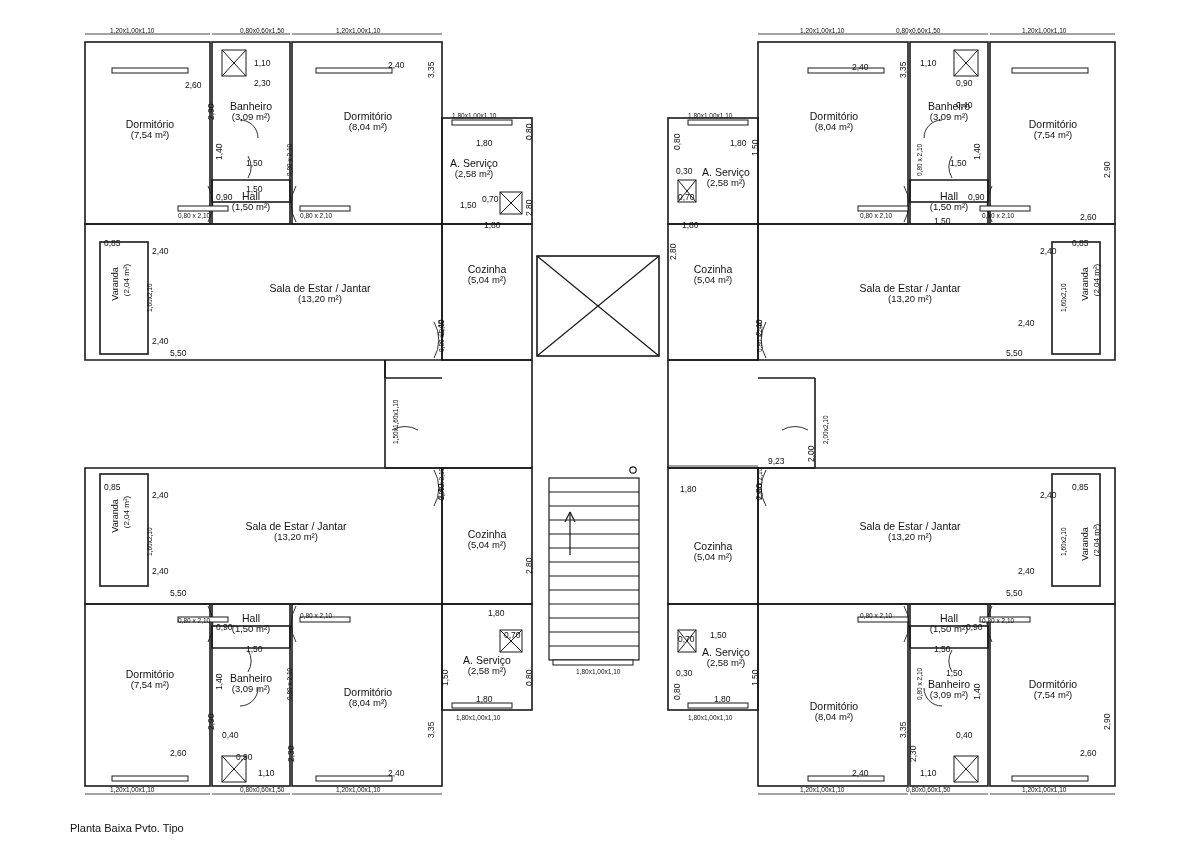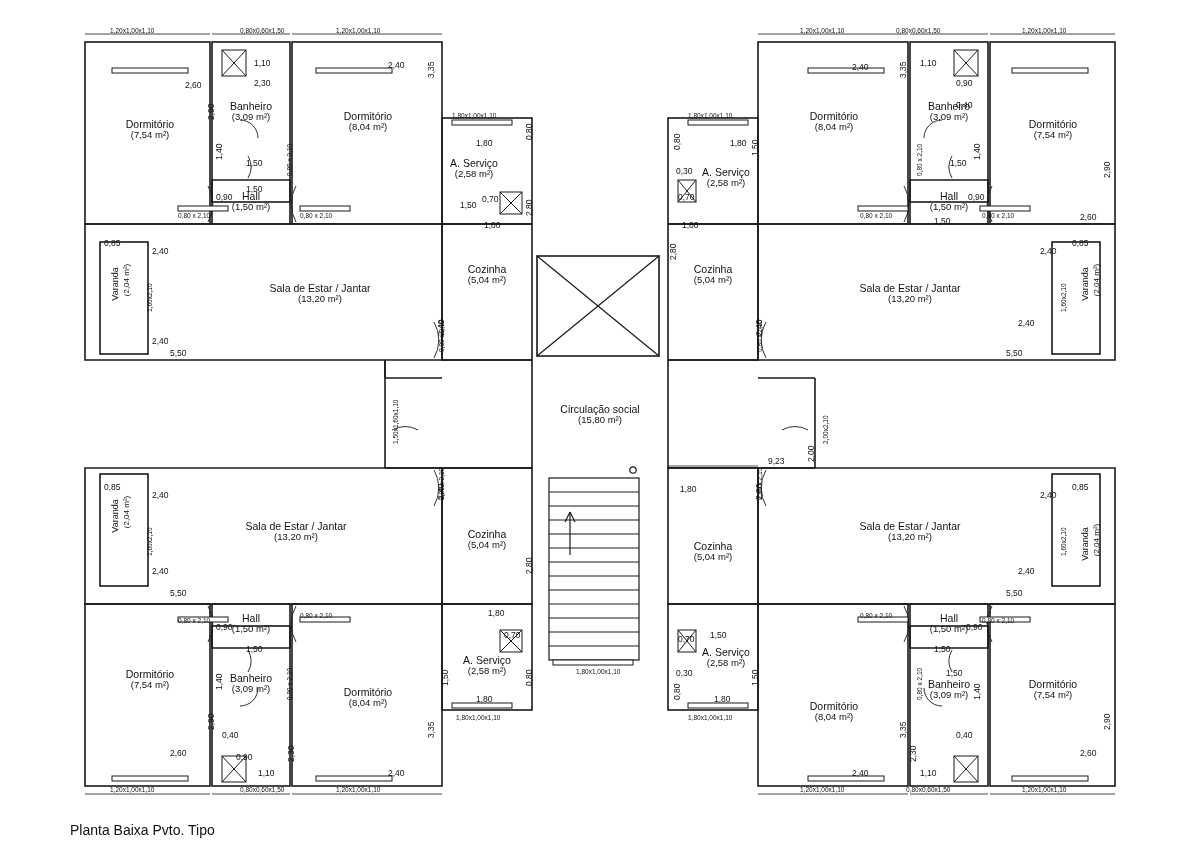--- a/index.html
+++ b/index.html
@@ -6,21 +6,21 @@
   body{font-family:"Liberation Sans", sans-serif;color:#111;}
   #sheet{position:relative;width:1200px;height:848px;background:#fff;overflow:hidden;}
   .lbl{position:absolute;text-align:center;line-height:1.15;white-space:nowrap;}
   .lbl .n{font-size:10.5px;}
   .lbl .a{font-size:9.5px;}
   .dim{position:absolute;font-size:8.5px;white-space:nowrap;color:#111;}
   .dimv{position:absolute;font-size:8.5px;white-space:nowrap;color:#111;transform-origin:0 0;transform:rotate(-90deg);}
   .tiny{position:absolute;font-size:6.5px;white-space:nowrap;color:#111;}
   .tinyv{position:absolute;font-size:6.5px;white-space:nowrap;color:#111;transform-origin:0 0;transform:rotate(-90deg);}
   .vert{position:absolute;font-size:9px;white-space:nowrap;transform-origin:0 0;transform:rotate(-90deg);text-align:center;}
-  .title{position:absolute;font-size:14px;color:#111;}
+  .title{position:absolute;font-size:11px;color:#111;}
   svg.ov{position:absolute;left:0;top:0;width:1200px;height:848px;pointer-events:none;}
 </style>
 </head>
 <body>
 
 <div id="sheet">
 
   <svg class="ov" viewBox="0 0 1200 848">
     <g stroke="#1a1a1a" fill="none" stroke-width="1.6">
 
@@ -344,24 +344,20 @@
     <div class="n">Sala de Estar / Jantar</div>
     <div class="a">(13,20 m²)</div>
   </div>
   <div class="vert" style="left:1080px;top:590px;width:92px;">
     <span class="n">Varanda</span>
   </div>
   <div class="vert" style="left:1092px;top:586px;width:92px;font-size:8px;">
     <span>(2,04 m²)</span>
   </div>
 
-  <div class="lbl" style="left:500px;top:403px;width:200px;">
-    <div class="n">Circulação social</div>
-    <div class="a">(15,80 m²)</div>
-  </div>
 
   <div class="tiny" style="left:110px;top:27px;">1,20x1,00x1,10</div>
   <div class="tiny" style="left:240px;top:27px;">0,80x0,60x1,50</div>
   <div class="tiny" style="left:336px;top:27px;">1,20x1,00x1,10</div>
   <div class="tiny" style="left:800px;top:27px;">1,20x1,00x1,10</div>
   <div class="tiny" style="left:896px;top:27px;">0,80x0,60x1,50</div>
   <div class="tiny" style="left:1022px;top:27px;">1,20x1,00x1,10</div>
 
   <div class="tiny" style="left:110px;top:786px;">1,20x1,00x1,10</div>
   <div class="tiny" style="left:240px;top:786px;">0,80x0,60x1,50</div>

